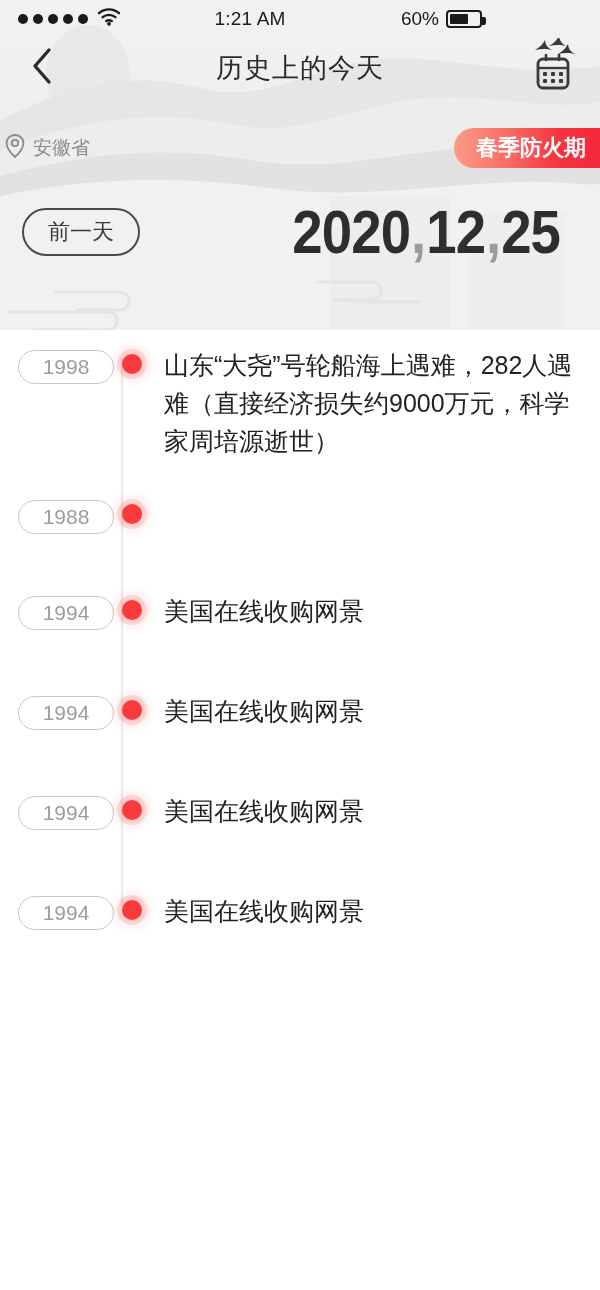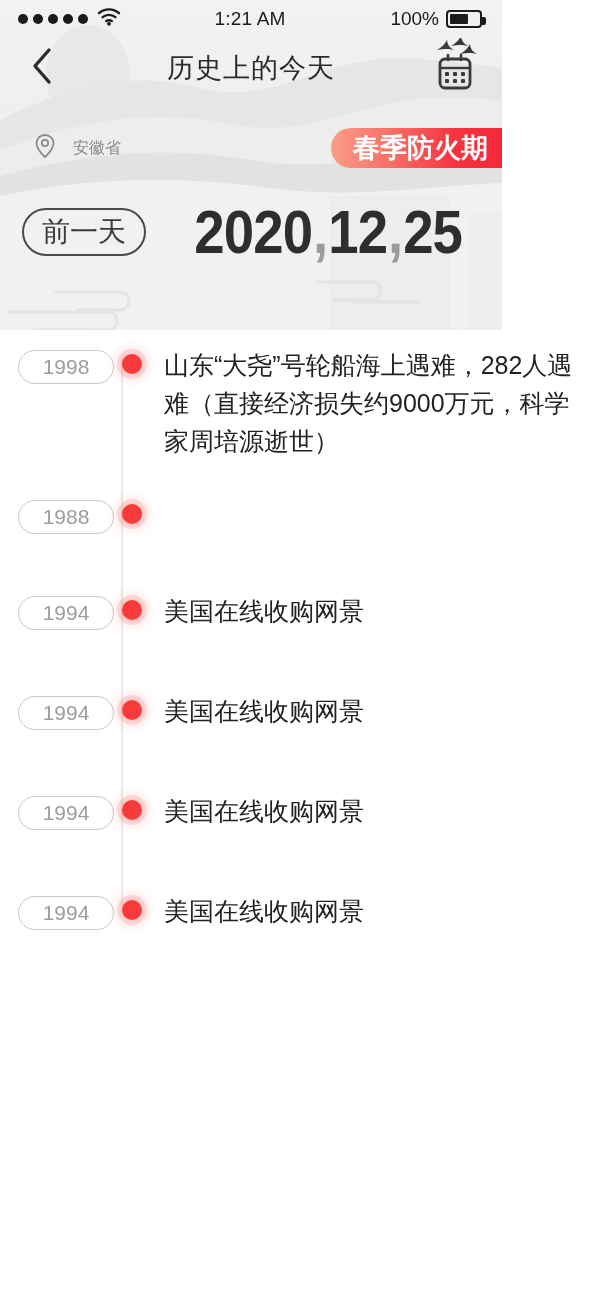--- a/index.html
+++ b/index.html
@@ -35,21 +35,21 @@
     content:""; position:absolute; right:-6px; top:5px;
     width:4px; height:8px; background:#1b1b1b; border-radius:0 2px 2px 0;
   }
   .batt-fill{
     position:absolute; left:2px; top:2px; bottom:2px;
     width:55%; background:#1b1b1b; border-radius:1px;
   }
 
   
   .header{
-    position:relative; width:502px; height:330px;
+    position:relative; width:600px; height:330px;
     margin-top:-38px; padding-top:38px;
     background:linear-gradient(180deg,#f2f2f2 0%,#eeeeee 45%,#f0f0f0 100%);
     overflow:hidden;
   }
   .hdr-art{ position:absolute; inset:0; width:600px; height:330px; }
 
   .navbar{
     position:relative; z-index:20; height:60px;
     display:flex; align-items:center; padding:0 20px;
   }
@@ -64,44 +64,44 @@
     display:flex; align-items:center; justify-content:center;
     position:relative; z-index:21;
   }
 
   
   .loc-row{
     position:relative; z-index:20; height:52px;
     display:flex; align-items:center; margin-top:24px;
   }
   .loc{
-    display:flex; align-items:center; gap:17px;
-    padding-left:34px; color:#8a8a8a; font-size:16px;
+    display:flex; align-items:center; gap:7px;
+    padding-left:4px; color:#8a8a8a; font-size:19px;
   }
   .fire-banner{
     margin-left:auto; height:40px;
     display:flex; align-items:center; gap:21px;
     padding:0 14px 0 22px;
     border-radius:20px 0 0 20px;
     background:linear-gradient(90deg,#fb9d86 0%,#f96a64 38%,#f5333f 72%,#f4283c 100%);
-    color:#ffffff; font-size:27px; font-weight:bold;
+    color:#ffffff; font-size:22px; font-weight:bold;
     white-space:nowrap;
   }
 
   
   .date-row{
     position:relative; z-index:20;
     display:flex; align-items:center; justify-content:space-between;
     padding:0 22px; margin-top:22px;
   }
   .daybtn{
     height:48px; min-width:118px; padding:0 18px;
     border:2px solid #4a4a4a; border-radius:24px;
     display:flex; align-items:center; justify-content:center;
-    font-size:28px; color:#3a3a3a; background:transparent;
+    font-size:22px; color:#3a3a3a; background:transparent;
   }
   .date-main{
     display:flex; align-items:baseline;
     font-size:62px; font-weight:bold; color:#2e2e2e;
     letter-spacing:-1px;
     font-family:"Liberation Sans Narrow","Liberation Sans",sans-serif;
     transform:scaleX(.88); transform-origin:center;
   }
   .date-main .sep{ color:#9b9b9b; padding:0 1px; }
 
@@ -155,21 +155,21 @@
       <svg width="24" height="18" viewBox="0 0 24 18">
         <path d="M2 5.2 A15 15 0 0 1 22 5.2" stroke="#1b1b1b" stroke-width="2.4" fill="none" stroke-linecap="round"></path>
         <path d="M5.6 9.2 A10 10 0 0 1 18.4 9.2" stroke="#1b1b1b" stroke-width="2.4" fill="none" stroke-linecap="round"></path>
         <path d="M9.2 13.1 A5 5 0 0 1 14.8 13.1" stroke="#1b1b1b" stroke-width="2.4" fill="none" stroke-linecap="round"></path>
         <circle cx="12" cy="15.8" r="1.9" fill="#1b1b1b"></circle>
       </svg>
     </span>
   </div>
   <div class="sb-center">1:21 AM</div>
   <div class="sb-right">
-    <span class="batt-pct">100%</span>
+    <span class="batt-pct">60%</span>
     <span class="batt">
       <span class="batt-fill" style="width: 55%;"></span>
     </span>
   </div>
 </div>
 
 <div class="header">
 
   <svg class="hdr-art" viewBox="0 0 600 330" preserveAspectRatio="none">
     <ellipse cx="88" cy="75" rx="42" ry="50" fill="#e8e8e8"></ellipse>

